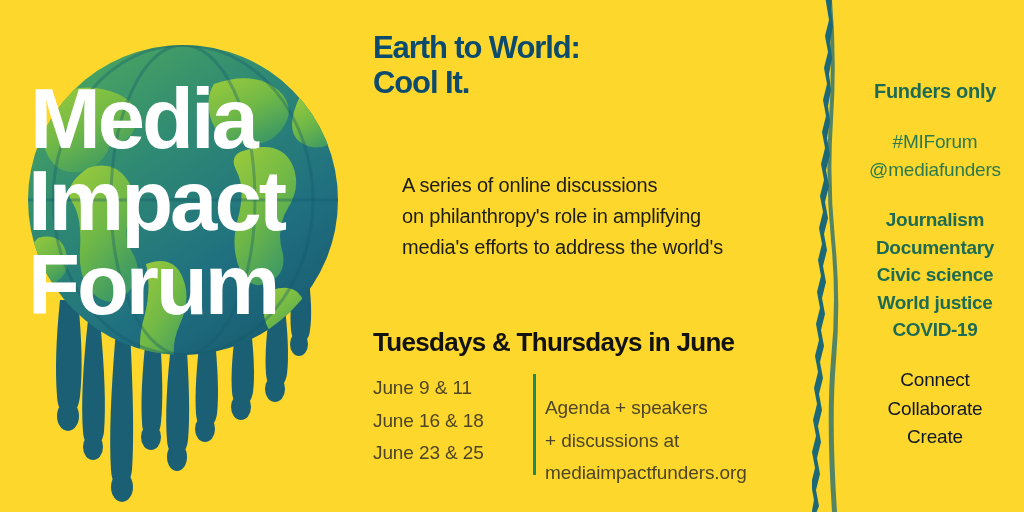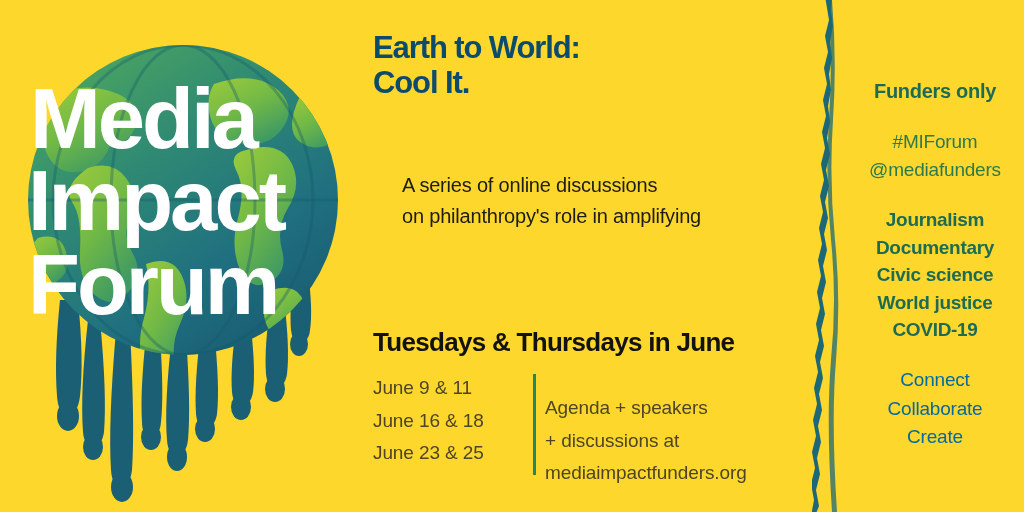--- a/index.html
+++ b/index.html
@@ -167,21 +167,21 @@
     font-size: 19px;
     font-weight: bold;
     line-height: 1.45;
     letter-spacing: -0.3px;
   }
   #topics .t-line { display: block; }
   #ccc {
     position: absolute;
     left: 0; top: 366px;
     width: 178px;
-    color: #0369a1;
+    color: #0f172a;
     font-size: 19px;
     font-weight: 300;
     line-height: 1.5;
     letter-spacing: -0.2px;
   }
   #ccc .c-line { display: block; }
 </style>
 </head>
 <body>
 
@@ -258,20 +258,21 @@
   <div id="center-panel">
 
     <div id="headline">
       <span class="hl-line">Earth to World:</span>
       <span class="hl-line">Cool It.</span>
     </div>
 
     <div id="blurb">
       <span class="bl-line">A series of online discussions</span>
       <span class="bl-line">on philanthropy's role in amplifying</span>
+      <span class="bl-line">media's efforts to address the world's</span>
     </div>
 
     <div id="dateline">Tuesdays &amp; Thursdays in June</div>
 
     <div id="detail-row">
       <div class="detail-col" id="dates-col">
         <span class="d-line">June 9 &amp; 11</span>
         <span class="d-line">June 16 &amp; 18</span>
         <span class="d-line">June 23 &amp; 25</span>
       </div>

